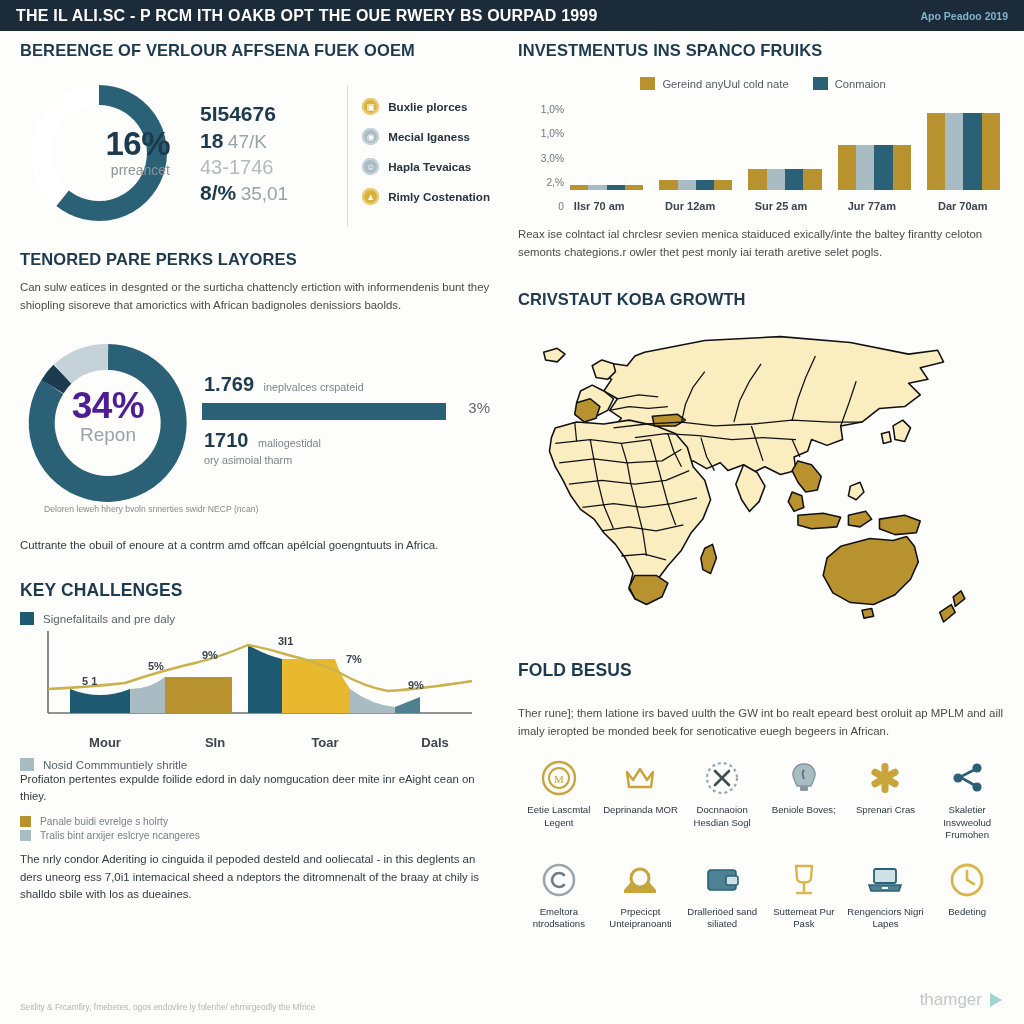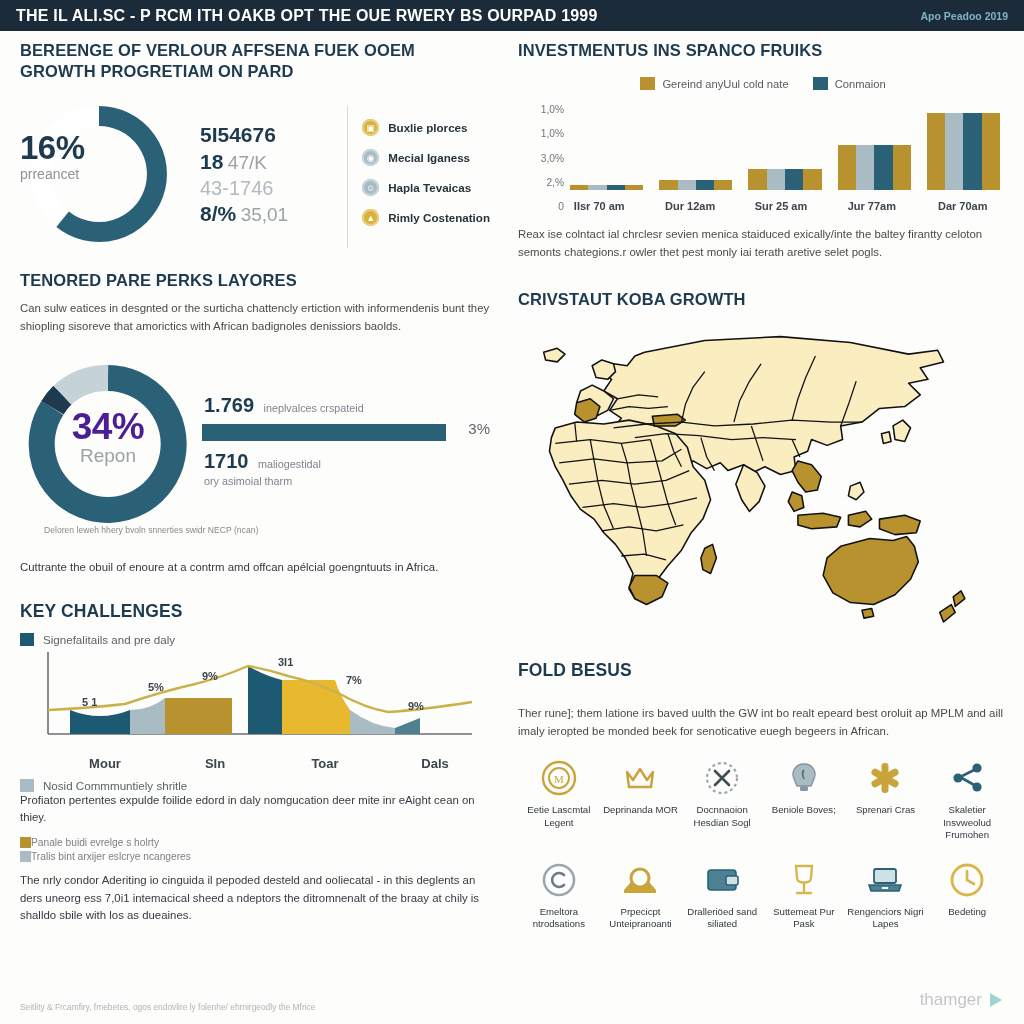--- a/index.html
+++ b/index.html
@@ -56,22 +56,22 @@
     line-height: 1.55;
   }
   .body-text.dark { color: #333b40; }
   .muted-small { color: #8a8a8a; font-size: 8.6px; line-height: 1.5; }
 
   
   .hero { display: flex; align-items: center; margin-top: 20px; }
   .donut-wrap { position: relative; width: 176px; height: 150px; flex: 0 0 176px; }
   .donut-wrap svg { position: absolute; left: 4px; top: -6px; }
   .donut-center {
-    position: absolute; left: 0; top: 29px; width: 150px;
-    text-align: left; line-height: 1;
+    position: absolute; left: 0; top: 46px; width: 150px;
+    text-align: right; line-height: 1;
   }
   .donut-pct { font-size: 33px; font-weight: bold; color: #1d3a4f; letter-spacing: -0.5px; }
   .donut-lbl { font-size: 14px; color: #8d9398; margin-top: 3px; }
 
   .figures { width: 150px; margin-left: 4px; }
   .fig-row { line-height: 1.08; margin-bottom: 4px; white-space: nowrap; }
   .fig-strong { font-size: 21px; font-weight: bold; color: #1d3a4f; }
   .fig-soft   { font-size: 19px; color: #9aa3a9; }
   .fig-soft2  { font-size: 20px; color: #b3babf; }
 
@@ -140,21 +140,21 @@
   
   .kc-legend { display: flex; align-items: center; gap: 9px; margin-top: 10px; }
   .kc-swatch { width: 14px; height: 13px; flex: 0 0 14px; }
   .kc-text { font-size: 11.6px; color: #5a6368; }
   .kc-chart { position: relative; height: 112px; margin-top: 2px; }
   .kc-chart svg { display: block; }
   .kc-xaxis { display: flex; margin-left: 30px; margin-top: -4px; }
   .kc-xlabel { flex: 1; text-align: center; font-size: 13px; font-weight: bold; color: #3c454b; }
 
   .kc-sublegend { margin-top: 10px; }
-  .kc-subitem { display: flex; align-items: center; margin-bottom: 3px; }
+  .kc-subitem { display: flex; align-items: center; gap: 9px; margin-bottom: 3px; }
   .kc-subswatch { width: 11px; height: 11px; flex: 0 0 11px; }
   .kc-subtext { font-size: 10.2px; color: #7a8187; }
 
   
   .map-box { position: relative; margin-top: 14px; height: 330px; }
   .map-box svg { display: block; width: 100%; height: 100%; }
 
   
   .icon-grid {
     display: grid;
@@ -192,21 +192,20 @@
   <div class="header">
     <div class="header-title">THE IL ALI.SC - P RCM ITH OAKB OPT  THE OUE RWERY BS OURPAD 1999</div>
     <div class="header-date">Apo Peadoo 2019</div>
   </div>
 
   <div class="col-left">
 
     <div>
       <div class="sec-title">
         <span>BEREENGE OF VERLOUR AFFSENA FUEK OOEM</span><br>
-        <span>GROWTH PROGRETIAM ON PARD</span>
       </div>
 
       <div class="hero">
         <div class="donut-wrap">
           <svg width="160" height="160" viewBox="0 0 160 160" aria-hidden="true">
             <circle cx="75" cy="78" r="58" fill="none" stroke="#ffffff" stroke-width="20"></circle>
             <path d="M 75 20 A 58 58 0 1 1 38.6 123.2" fill="none" stroke="#2b6177" stroke-width="20" stroke-linecap="butt"></path>
           </svg>
           <div class="donut-center">
             <div class="donut-pct">16%</div>

